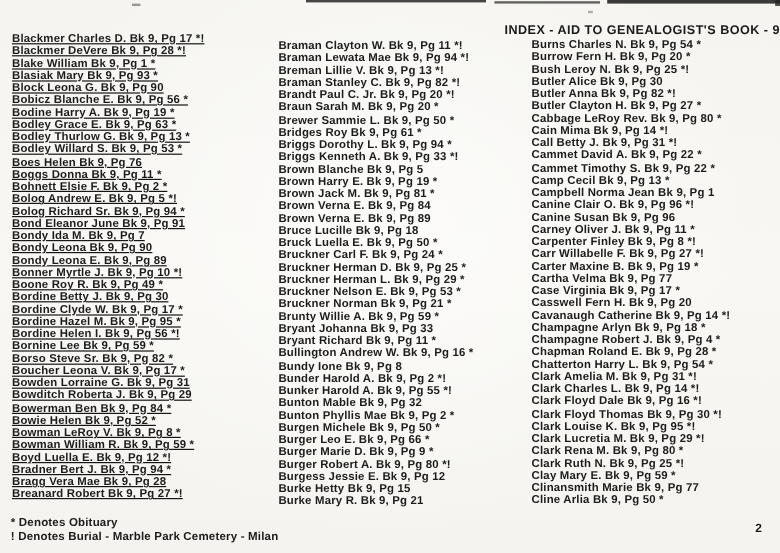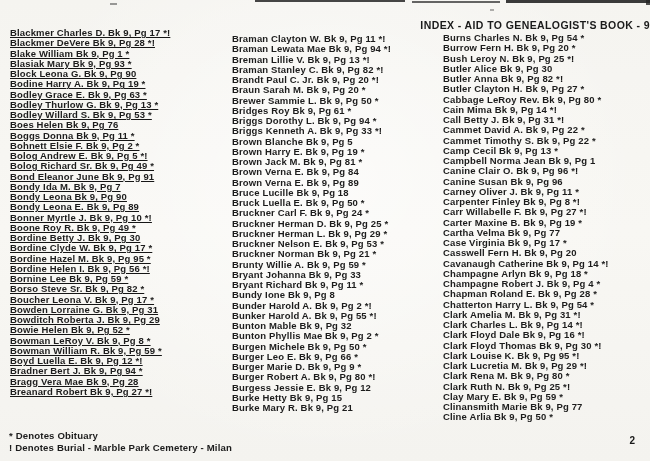--- a/index.html
+++ b/index.html
@@ -92,44 +92,46 @@
 <div class="artifact a6"></div>
 
 <div class="page-title">INDEX - AID TO GENEALOGIST'S BOOK - 9</div>
 
 <div class="col col-1">
     <div class="entry">Blackmer Charles D. Bk 9, Pg 17 *!</div>
     <div class="entry">Blackmer DeVere Bk 9, Pg 28 *!</div>
     <div class="entry">Blake William Bk 9, Pg 1 *</div>
     <div class="entry">Blasiak Mary Bk 9, Pg 93 *</div>
     <div class="entry">Block Leona G. Bk 9, Pg 90</div>
+    <div class="entry">Bobicz Blanche E. Bk 9, Pg 56 *</div>
     <div class="entry">Bodine Harry A. Bk 9, Pg 19 *</div>
     <div class="entry">Bodley Grace E. Bk 9, Pg 63 *</div>
     <div class="entry">Bodley Thurlow G. Bk 9, Pg 13 *</div>
     <div class="entry">Bodley Willard S. Bk 9, Pg 53 *</div>
     <div class="entry">Boes Helen Bk 9, Pg 76</div>
     <div class="entry">Boggs Donna Bk 9, Pg 11 *</div>
     <div class="entry">Bohnett Elsie F. Bk 9, Pg 2 *</div>
     <div class="entry">Bolog Andrew E. Bk 9, Pg 5 *!</div>
-    <div class="entry">Bolog Richard Sr. Bk 9, Pg 49 *</div>
+    <div class="entry">Bolog Richard Sr. Bk 9, Pg 94 *</div>
     <div class="entry">Bond Eleanor June Bk 9, Pg 91</div>
     <div class="entry">Bondy Ida M. Bk 9, Pg 7</div>
     <div class="entry">Bondy Leona Bk 9, Pg 90</div>
     <div class="entry">Bondy Leona E. Bk 9, Pg 89</div>
     <div class="entry">Bonner Myrtle J. Bk 9, Pg 10 *!</div>
     <div class="entry">Boone Roy R. Bk 9, Pg 49 *</div>
     <div class="entry">Bordine Betty J. Bk 9, Pg 30</div>
     <div class="entry">Bordine Clyde W. Bk 9, Pg 17 *</div>
     <div class="entry">Bordine Hazel M. Bk 9, Pg 95 *</div>
     <div class="entry">Bordine Helen I. Bk 9, Pg 56 *!</div>
     <div class="entry">Bornine Lee Bk 9, Pg 59 *</div>
     <div class="entry">Borso Steve Sr. Bk 9, Pg 82 *</div>
     <div class="entry">Boucher Leona V. Bk 9, Pg 17 *</div>
     <div class="entry">Bowden Lorraine G. Bk 9, Pg 31</div>
     <div class="entry">Bowditch Roberta J. Bk 9, Pg 29</div>
+    <div class="entry">Bowerman Ben Bk 9, Pg 84 *</div>
     <div class="entry">Bowie Helen Bk 9, Pg 52 *</div>
     <div class="entry">Bowman LeRoy V. Bk 9, Pg 8 *</div>
     <div class="entry">Bowman William R. Bk 9, Pg 59 *</div>
     <div class="entry">Boyd Luella E. Bk 9, Pg 12 *!</div>
     <div class="entry">Bradner Bert J. Bk 9, Pg 94 *</div>
     <div class="entry">Bragg Vera Mae Bk 9, Pg 28</div>
     <div class="entry">Breanard Robert Bk 9, Pg 27 *!</div>
   </div>
 
 <div class="col col-2">
@@ -151,20 +153,21 @@
     <div class="entry">Bruce Lucille Bk 9, Pg 18</div>
     <div class="entry">Bruck Luella E. Bk 9, Pg 50 *</div>
     <div class="entry">Bruckner Carl F. Bk 9, Pg 24 *</div>
     <div class="entry">Bruckner Herman D. Bk 9, Pg 25 *</div>
     <div class="entry">Bruckner Herman L. Bk 9, Pg 29 *</div>
     <div class="entry">Bruckner Nelson E. Bk 9, Pg 53 *</div>
     <div class="entry">Bruckner Norman Bk 9, Pg 21 *</div>
     <div class="entry">Brunty Willie A. Bk 9, Pg 59 *</div>
     <div class="entry">Bryant Johanna Bk 9, Pg 33</div>
     <div class="entry">Bryant Richard Bk 9, Pg 11 *</div>
+    <div class="entry">Bullington Andrew W. Bk 9, Pg 16 *</div>
     <div class="entry">Bundy Ione Bk 9, Pg 8</div>
     <div class="entry">Bunder Harold A. Bk 9, Pg 2 *!</div>
     <div class="entry">Bunker Harold A. Bk 9, Pg 55 *!</div>
     <div class="entry">Bunton Mable Bk 9, Pg 32</div>
     <div class="entry">Bunton Phyllis Mae Bk 9, Pg 2 *</div>
     <div class="entry">Burgen Michele Bk 9, Pg 50 *</div>
     <div class="entry">Burger Leo E. Bk 9, Pg 66 *</div>
     <div class="entry">Burger Marie D. Bk 9, Pg 9 *</div>
     <div class="entry">Burger Robert A. Bk 9, Pg 80 *!</div>
     <div class="entry">Burgess Jessie E. Bk 9, Pg 12</div>

